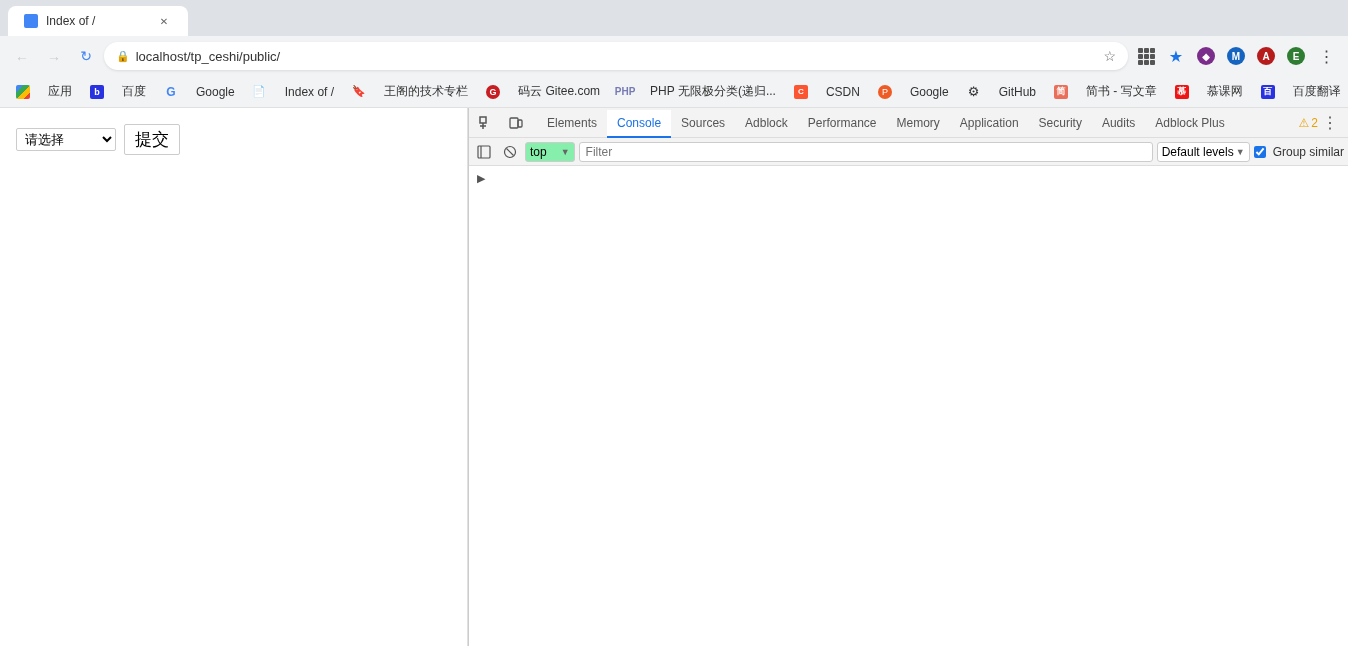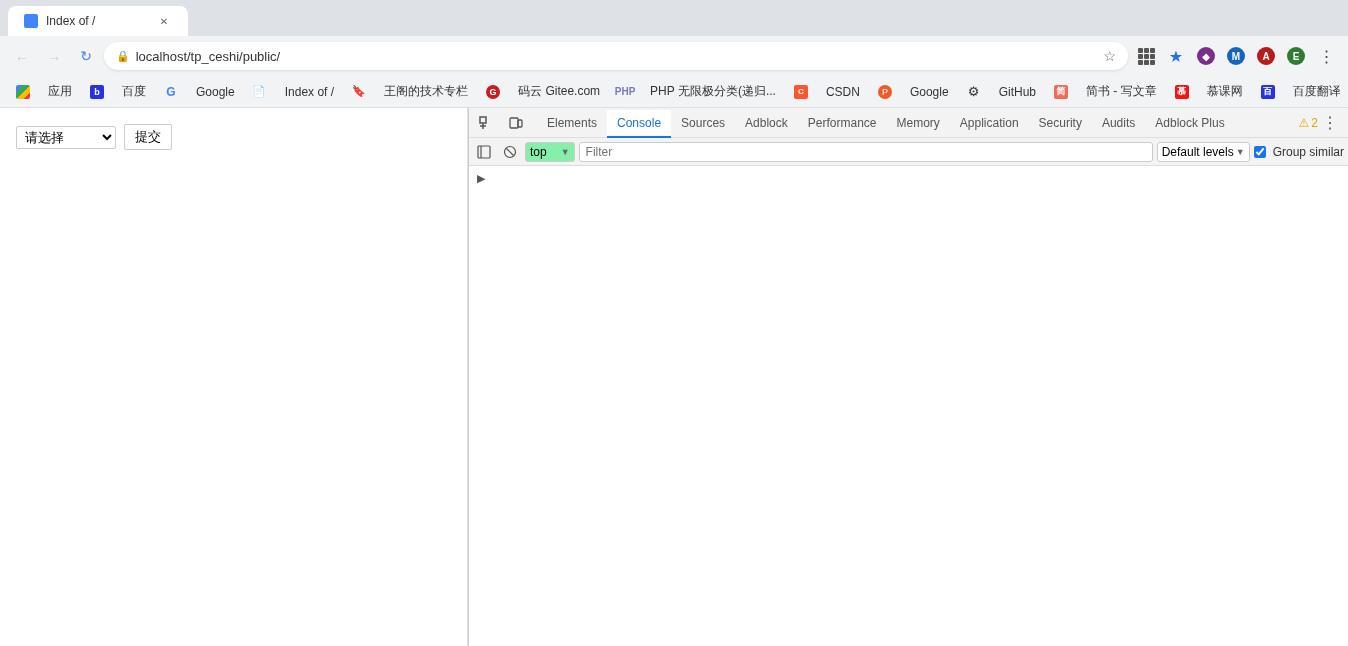--- a/index.html
+++ b/index.html
@@ -30,21 +30,21 @@
     .bookmark-item { height: 24px; padding: 0 8px; display: flex; align-items: center; gap: 18px; font-size: 12px; color: #333; cursor: pointer; border-radius: 4px; white-space: nowrap; }
     .bookmark-icon { width: 14px; height: 14px; display: flex; align-items: center; justify-content: center; font-size: 10px; }
 
     
     .main-area { flex: 1; display: flex; overflow: hidden; }
 
     
     .page-content { width: 468px; height: 100%; background: #fff; padding: 16px; border-right: 1px solid #e0e0e0; overflow: auto; }
     .page-form { display: flex; align-items: center; gap: 8px; }
     .page-select { padding: 2px 4px; border: 1px solid #ccc; border-radius: 2px; font-size: 13px; background: #fff; cursor: pointer; min-width: 100px; }
-    .page-submit { padding: 3px 10px; background: #fff; border: 1px solid #ccc; border-radius: 2px; cursor: pointer; font-size: 13px; }
+    .page-submit { padding: 3px 10px; background: #fff; border: 1px solid #ccc; border-radius: 2px; cursor: pointer; font-size: 17px; }
 
     
     .devtools { flex: 1; background: #fff; display: flex; flex-direction: column; border-left: 1px solid #ccc; }
     .devtools-toolbar { height: 30px; background: #f3f3f3; border-bottom: 1px solid #ddd; display: flex; align-items: center; padding: 0 4px; gap: 4px; }
     .devtools-icon-btn { width: 26px; height: 26px; display: flex; align-items: center; justify-content: center; cursor: pointer; border-radius: 3px; color: #555; font-size: 14px; border: none; background: transparent; }
 
     
     .devtools-tabs { height: 30px; background: #f3f3f3; border-bottom: 1px solid #ddd; display: flex; align-items: flex-end; padding-left: 4px; }
     .devtools-tab { height: 28px; padding: 0 10px; display: flex; align-items: center; font-size: 12px; color: #555; cursor: pointer; border-bottom: 2px solid transparent; white-space: nowrap; }
     .devtools-tab.active { color: #1a73e8; border-bottom: 2px solid #1a73e8; background: #fff; }

